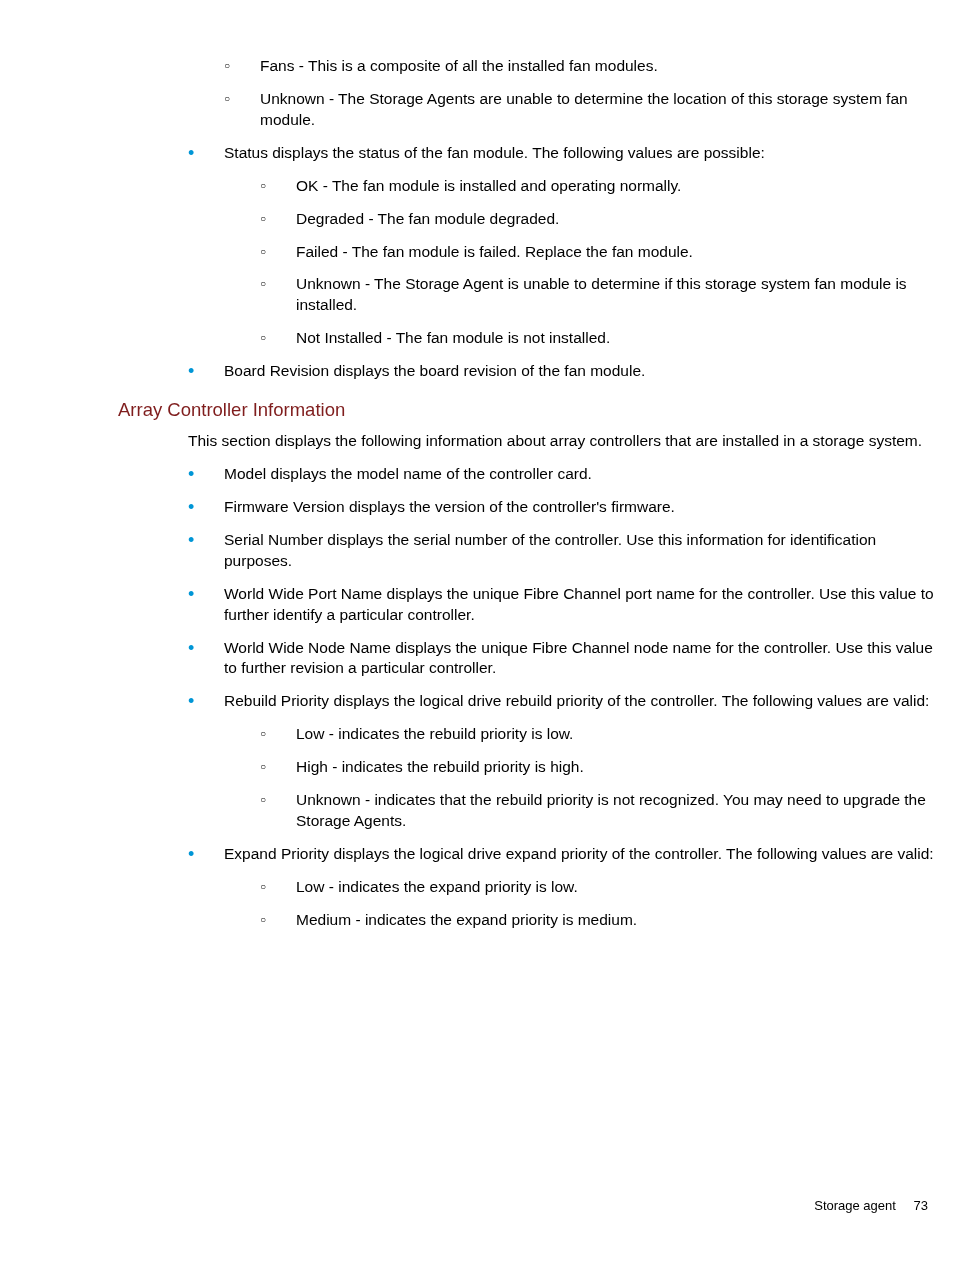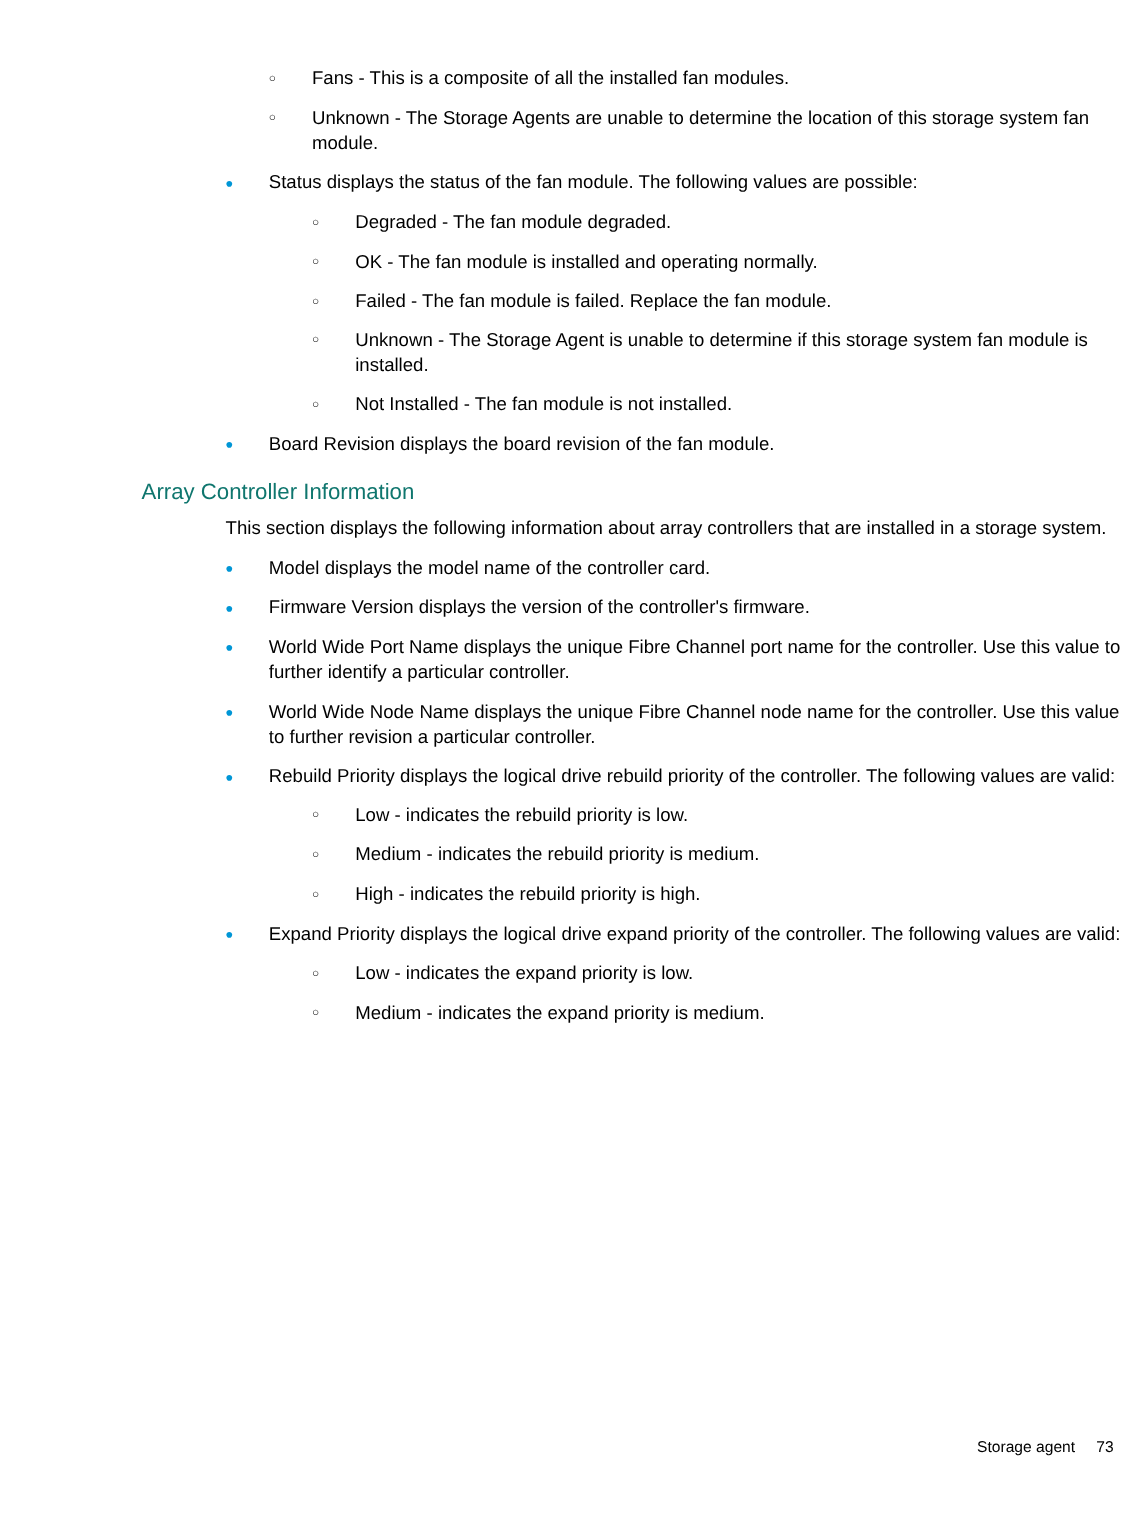--- a/index.html
+++ b/index.html
@@ -62,21 +62,21 @@
     top: 2px;
     color: #000000;
     font-size: 10px;
     line-height: 1.6;
   }
   .section-intro {
     margin: 6px 0 12px 0;
   }
   h3.section-heading {
     font-weight: normal;
-    color: #0f766e;
+    color: #7f1d1d;
     font-size: 18.5px;
     margin: 16px 0 8px -70px;
   }
   .footer {
     position: absolute;
     bottom: 56px;
     right: 58px;
     font-size: 13px;
     color: #000;
   }
@@ -97,45 +97,46 @@
           <li><span>Fans - This is a composite of all the installed fan modules.</span></li>
           <li><span>Unknown - The Storage Agents are unable to determine the location of this storage system fan module.</span></li>
         </ul>
       </li>
     </ul>
 
     <ul class="level1">
       <li>
         <span>Status displays the status of the fan module. The following values are possible:</span>
         <ul class="level2">
+          <li><span>OK - The fan module is installed and operating normally.</span></li>
           <li><span>Degraded - The fan module degraded.</span></li>
-          <li><span>OK - The fan module is installed and operating normally.</span></li>
           <li><span>Failed - The fan module is failed. Replace the fan module.</span></li>
           <li><span>Unknown - The Storage Agent is unable to determine if this storage system fan module is installed.</span></li>
           <li><span>Not Installed - The fan module is not installed.</span></li>
         </ul>
       </li>
       <li><span>Board Revision displays the board revision of the fan module.</span></li>
     </ul>
 
     <h3 class="section-heading">Array Controller Information</h3>
 
     <p class="section-intro">This section displays the following information about array controllers that are installed in a storage system.</p>
 
     <ul class="level1">
       <li><span>Model displays the model name of the controller card.</span></li>
       <li><span>Firmware Version displays the version of the controller's firmware.</span></li>
+      <li><span>Serial Number displays the serial number of the controller. Use this information for identification purposes.</span></li>
       <li><span>World Wide Port Name displays the unique Fibre Channel port name for the controller. Use this value to further identify a particular controller.</span></li>
       <li><span>World Wide Node Name displays the unique Fibre Channel node name for the controller. Use this value to further revision a particular controller.</span></li>
       <li>
         <span>Rebuild Priority displays the logical drive rebuild priority of the controller. The following values are valid:</span>
         <ul class="level2">
           <li><span>Low - indicates the rebuild priority is low.</span></li>
-          <li><span>Medium - indicates the rebuild priority is medium.</span></li>
           <li><span>High - indicates the rebuild priority is high.</span></li>
+          <li><span>Unknown - indicates that the rebuild priority is not recognized. You may need to upgrade the Storage Agents.</span></li>
         </ul>
       </li>
       <li>
         <span>Expand Priority displays the logical drive expand priority of the controller. The following values are valid:</span>
         <ul class="level2">
           <li><span>Low - indicates the expand priority is low.</span></li>
           <li><span>Medium - indicates the expand priority is medium.</span></li>
         </ul>
       </li>
     </ul>

